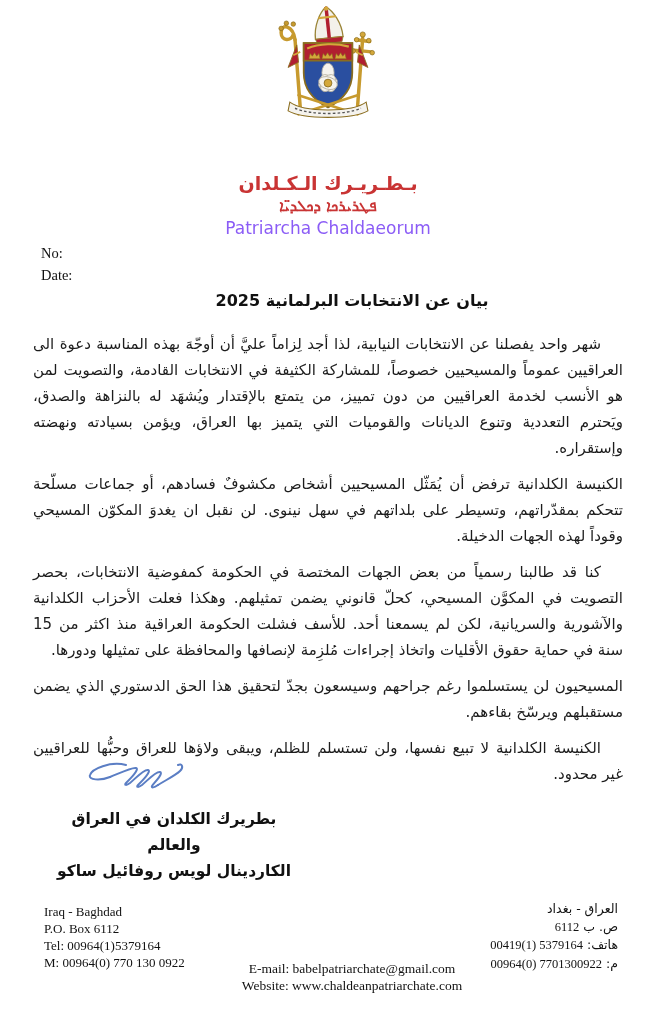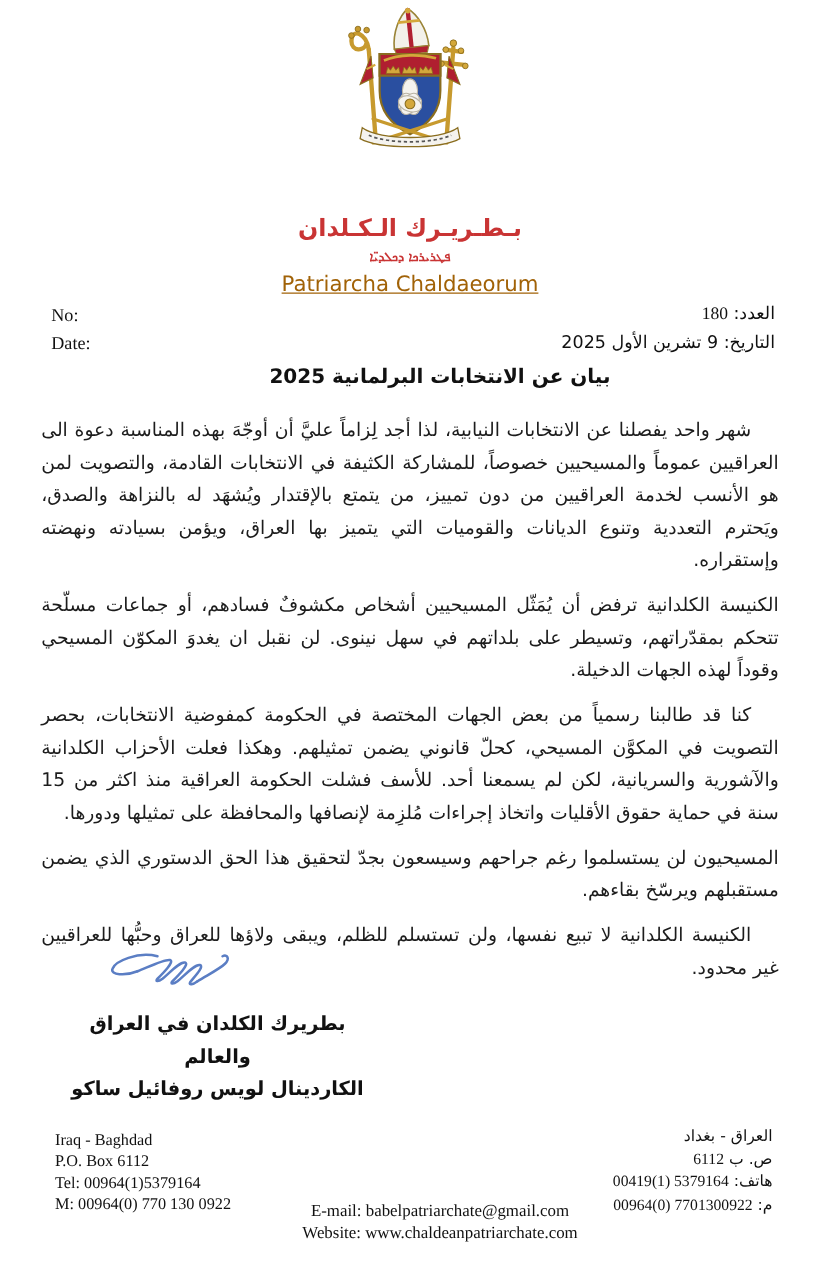--- a/index.html
+++ b/index.html
@@ -14,27 +14,26 @@
     color:#1c1c1c;
   }
   
   .letterhead { position:absolute; top:5px; left:0; right:0; text-align:center; }
   .crest { display:block; margin:0 auto 2px auto; width:122px; height:118px; }
   .lh-arabic {
     direction:rtl; font-size:19px; font-weight:bold; line-height:25px;
     letter-spacing:1px; color:#c93434;margin-top:48px;
   }
   .lh-syriac {
-    direction:rtl; font-size:10px; font-weight:bold; line-height:21px;
+    direction:rtl; font-size:15px; font-weight:bold; line-height:21px;
     color:#c93434; letter-spacing:1px;
   }
   .lh-latin {
-    font-size:17px; line-height:23px; color:#a16207;
+    font-size:17px; line-height:23px; color:#8b5cf6;
     font-family:"DejaVu Sans", sans-serif;
-    text-decoration:underline;
   }
   
   .ref-left {
     position:absolute; top:242px; left:41px;
     font-family:"Liberation Serif", serif; font-size:14.5px; line-height:22px; color:#111;
   }
   .ref-right {
     position:absolute; top:240px; right:36px; direction:rtl; text-align:right;
     font-size:14px; line-height:22px; color:#111;
   }
@@ -160,30 +159,20 @@
     </svg>
     <div class="lh-arabic">بـطـريـرك الـكـلدان</div>
     <div class="lh-syriac">ܦܛܪܝܪܟܐ ܕܟܠܕܝ̈ܐ</div>
     <div class="lh-latin">Patriarcha Chaldaeorum</div>
   </div>
 
   <div class="ref-left">
     <div>No:</div>
     <div>Date:</div>
   </div>
-  <div class="ref-right">
-    <div>
-      <span>العدد:</span>
-      <span class="num" dir="ltr">180</span>
-    </div>
-    <div>
-      <span>التاريخ:</span>
-      <span>9 تشرين الأول 2025</span>
-    </div>
-  </div>
 
   <div class="subject">بيان عن الانتخابات البرلمانية 2025</div>
 
   <div class="body-text">
     <p class="indent">شهر واحد يفصلنا عن الانتخابات النيابية، لذا أجد لِزاماً عليَّ أن أوجّهَ بهذه المناسبة دعوة الى العراقيين عموماً والمسيحيين خصوصاً، للمشاركة الكثيفة في الانتخابات القادمة، والتصويت لمن هو الأنسب لخدمة العراقيين من دون تمييز، من يتمتع بالإقتدار ويُشهَد له بالنزاهة والصدق، ويَحترم التعددية وتنوع الديانات والقوميات التي يتميز بها العراق، ويؤمن بسيادته ونهضته وإستقراره.</p>
     <p>الكنيسة الكلدانية ترفض أن يُمَثّل المسيحيين أشخاص مكشوفٌ فسادهم، أو جماعات مسلّحة تتحكم بمقدّراتهم، وتسيطر على بلداتهم في سهل نينوى. لن نقبل ان يغدوَ المكوّن المسيحي وقوداً لهذه الجهات الدخيلة.</p>
     <p class="indent">كنا قد طالبنا رسمياً من بعض الجهات المختصة في الحكومة كمفوضية الانتخابات، بحصر التصويت في المكوَّن المسيحي، كحلّ قانوني يضمن تمثيلهم. وهكذا فعلت الأحزاب الكلدانية والآشورية والسريانية، لكن لم يسمعنا أحد. للأسف فشلت الحكومة العراقية منذ اكثر من 15 سنة في حماية حقوق الأقليات واتخاذ إجراءات مُلزِمة لإنصافها والمحافظة على تمثيلها ودورها.</p>
     <p>المسيحيون لن يستسلموا رغم جراحهم وسيسعون بجدّ لتحقيق هذا الحق الدستوري الذي يضمن مستقبلهم ويرسّخ بقاءهم.</p>
     <p class="indent">الكنيسة الكلدانية لا تبيع نفسها، ولن تستسلم للظلم، ويبقى ولاؤها للعراق وحبُّها للعراقيين غير محدود.</p>
   </div>

